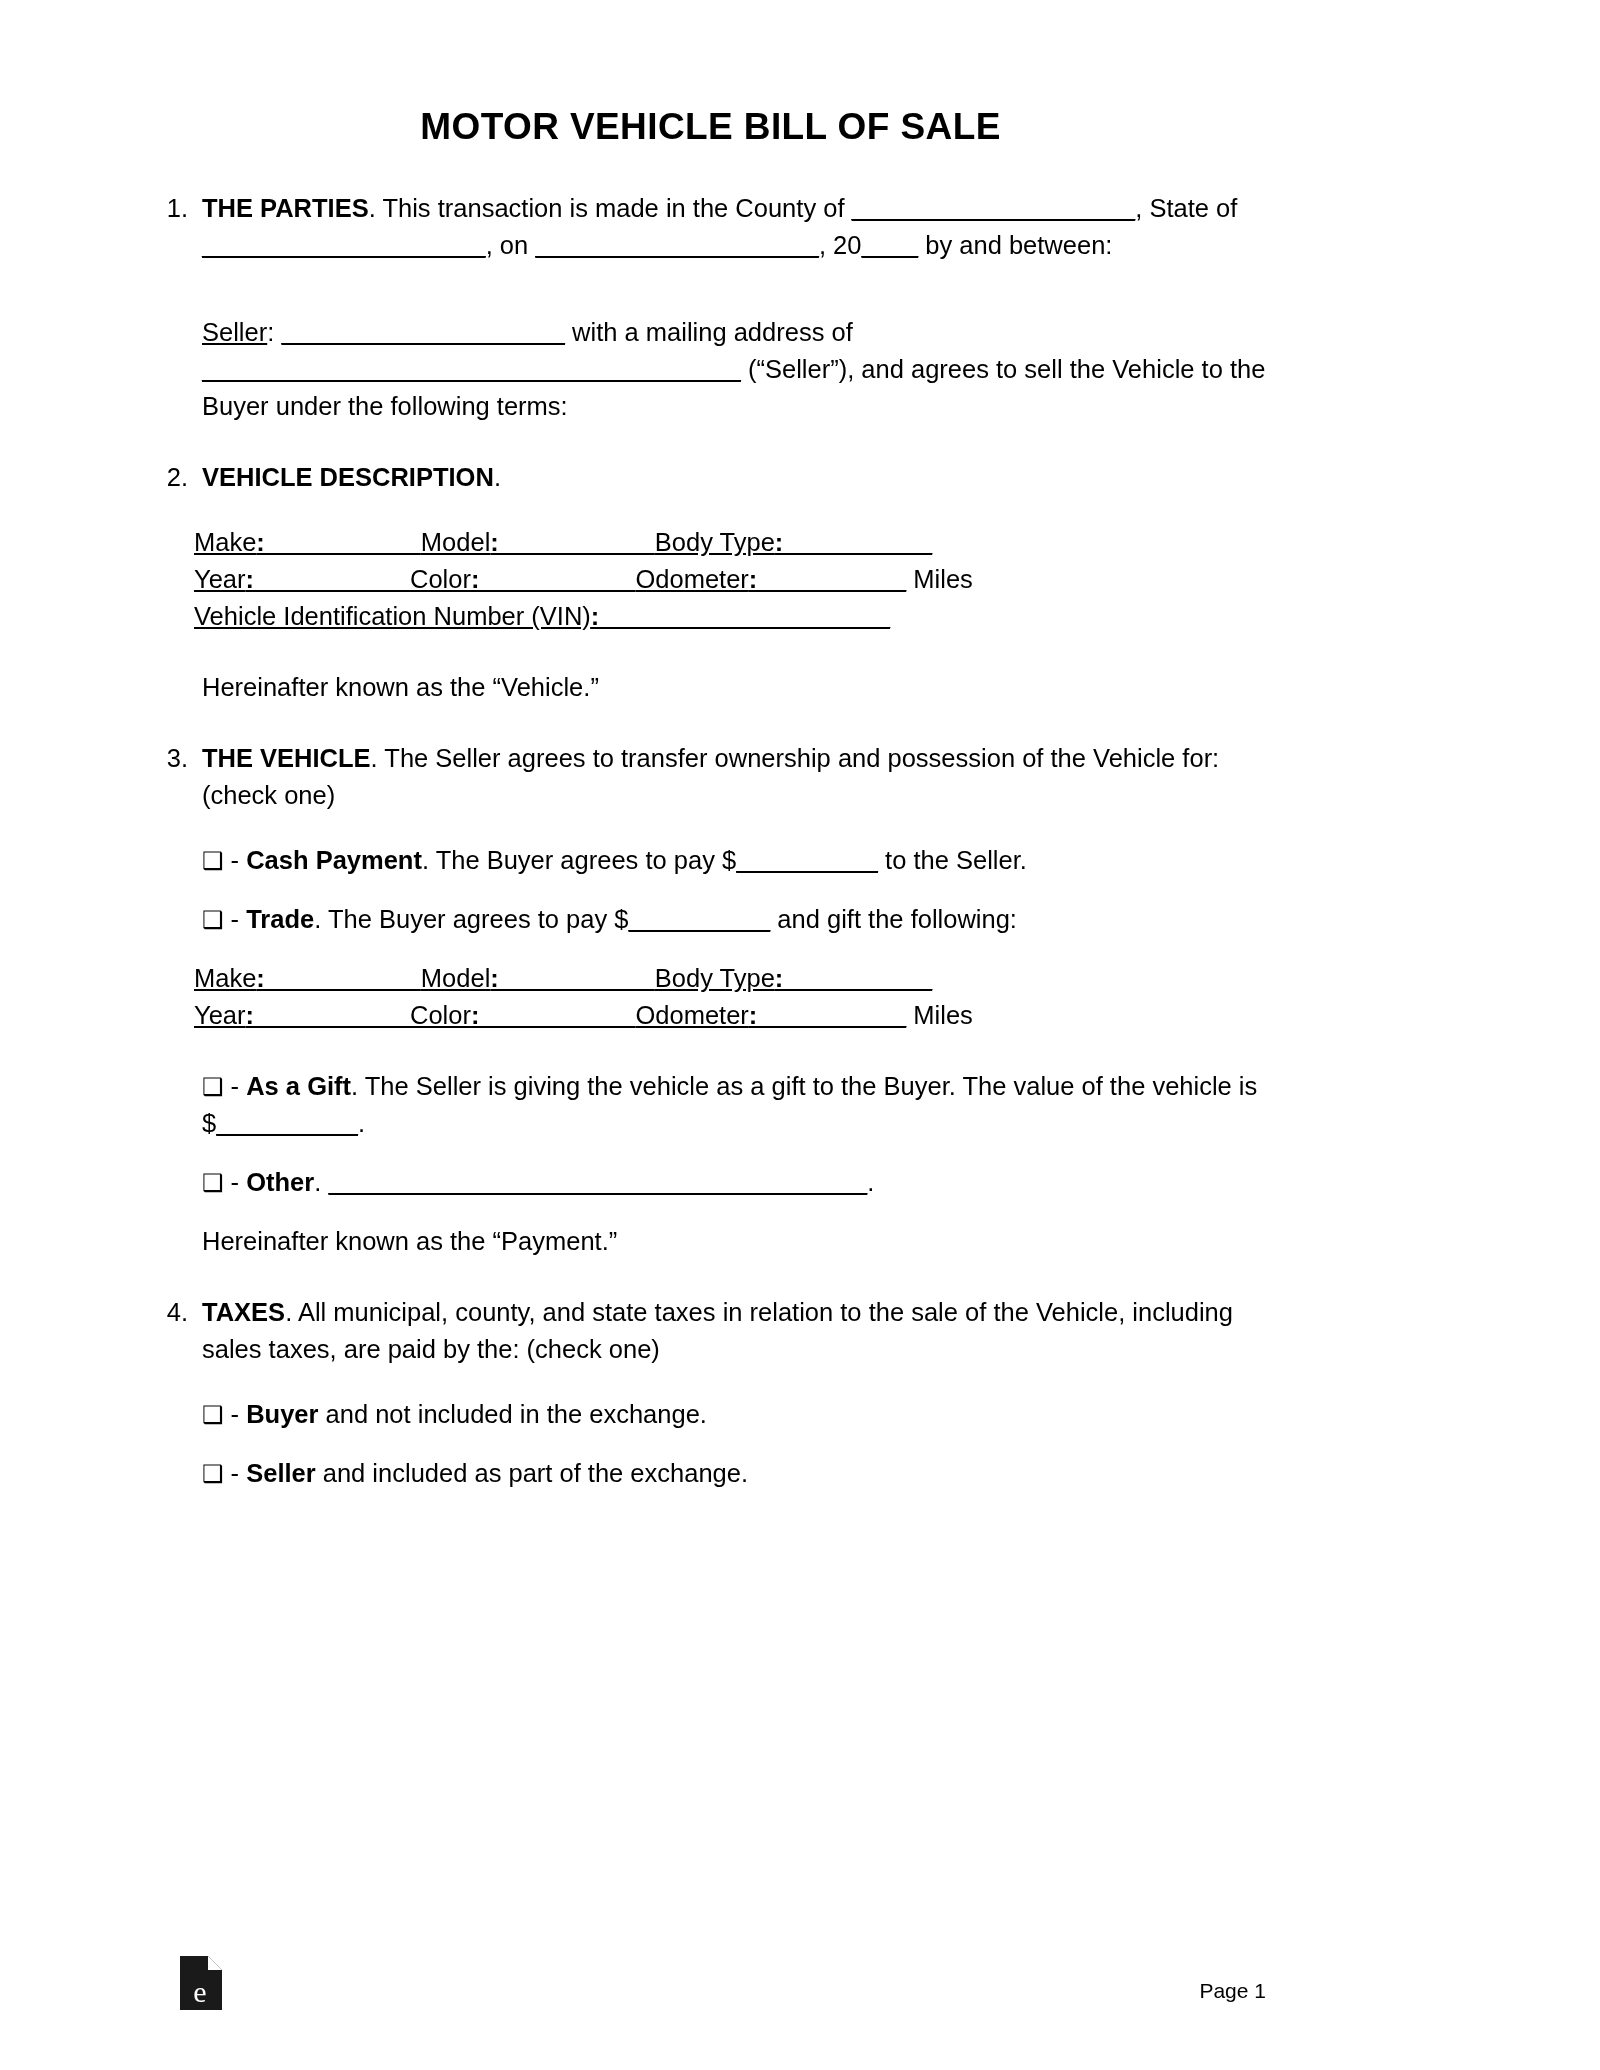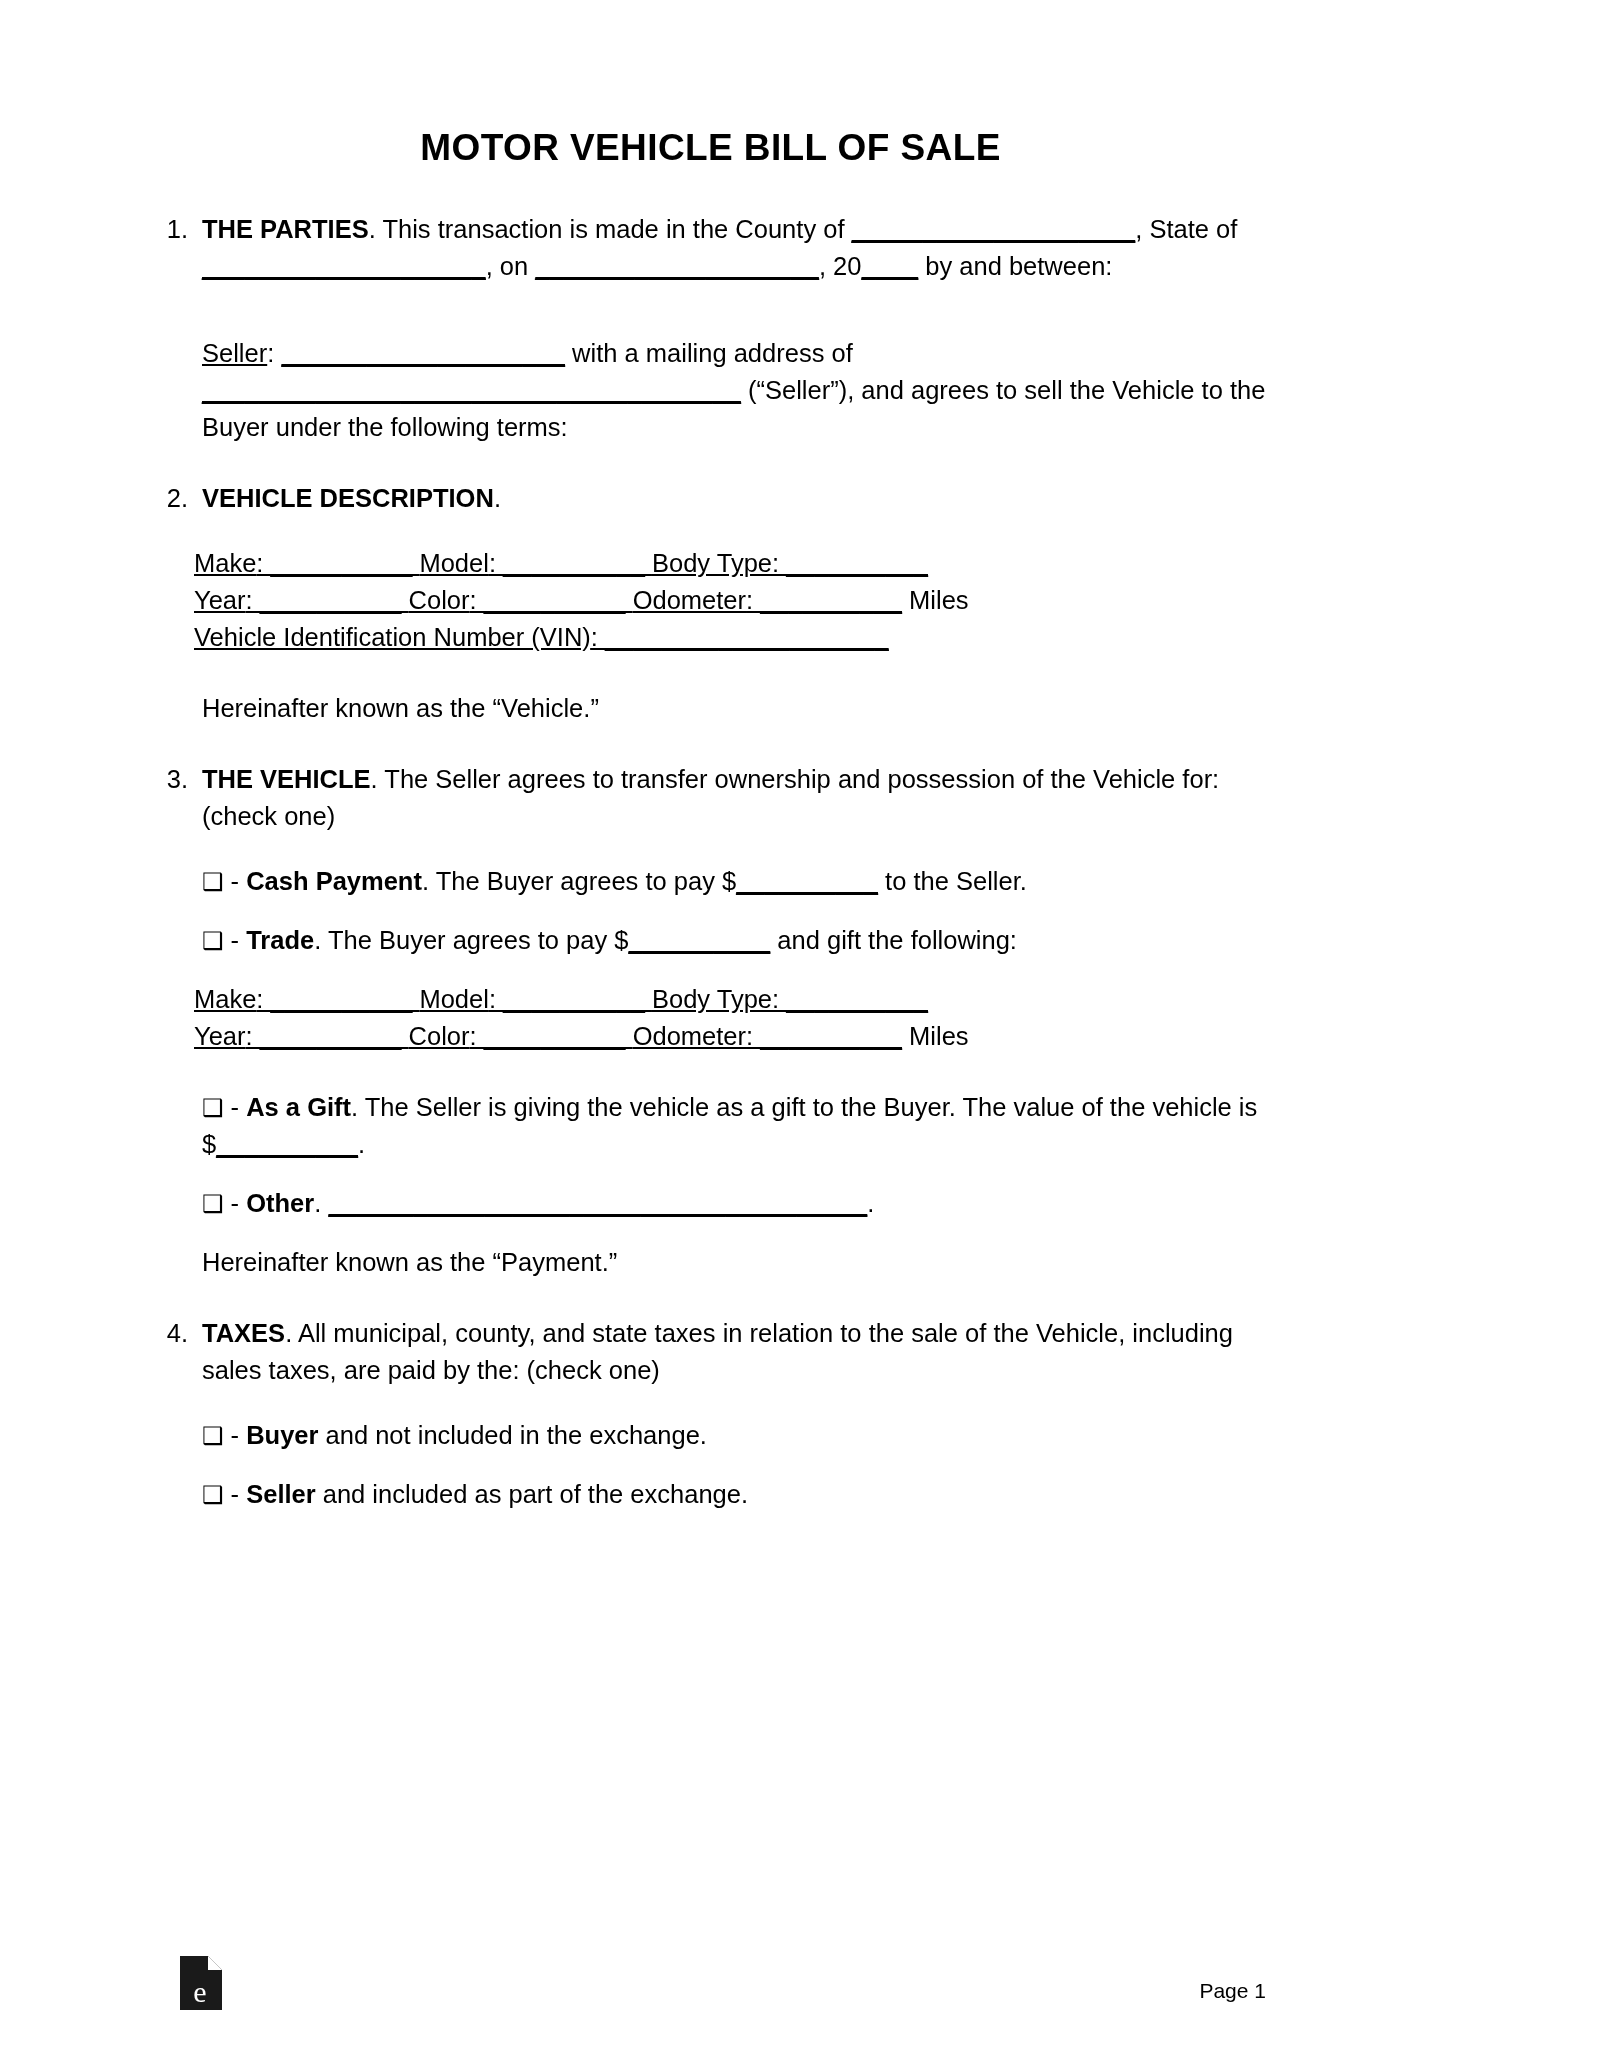--- a/index.html
+++ b/index.html
@@ -12,21 +12,21 @@
     min-height: 2070px;
     font-family: "Liberation Sans", sans-serif;
     color: #000000;
     -webkit-font-smoothing: antialiased;
   }
   .page {
     position: relative;
     width: 1416px;
     min-height: 2070px;
     box-sizing: border-box;
-    padding: 99px 145px 60px 150px;
+    padding: 78px 145px 60px 150px;
   }
   .doc-title {
     text-align: center;
     font-size: 37px;
     font-weight: bold;
     letter-spacing: 0.4px;
     margin: 28px 0 42px 0;
   }
   
   .clause {
@@ -46,20 +46,21 @@
   .clause-body {
     flex: 1 1 auto;
     font-size: 25.5px;
     line-height: 37px;
   }
   b, .b { font-weight: bold; }
   .u { text-decoration: underline; }
   .blank {
     text-decoration: underline;
     letter-spacing: 0px;
+    font-weight: bold;
   }
   .indent-1 {
     margin-left: 52px;
     font-size: 25.5px;
     line-height: 37px;
   }
   .indent-2 {
     margin-left: 142px;
     font-size: 25.5px;
     line-height: 37px;

